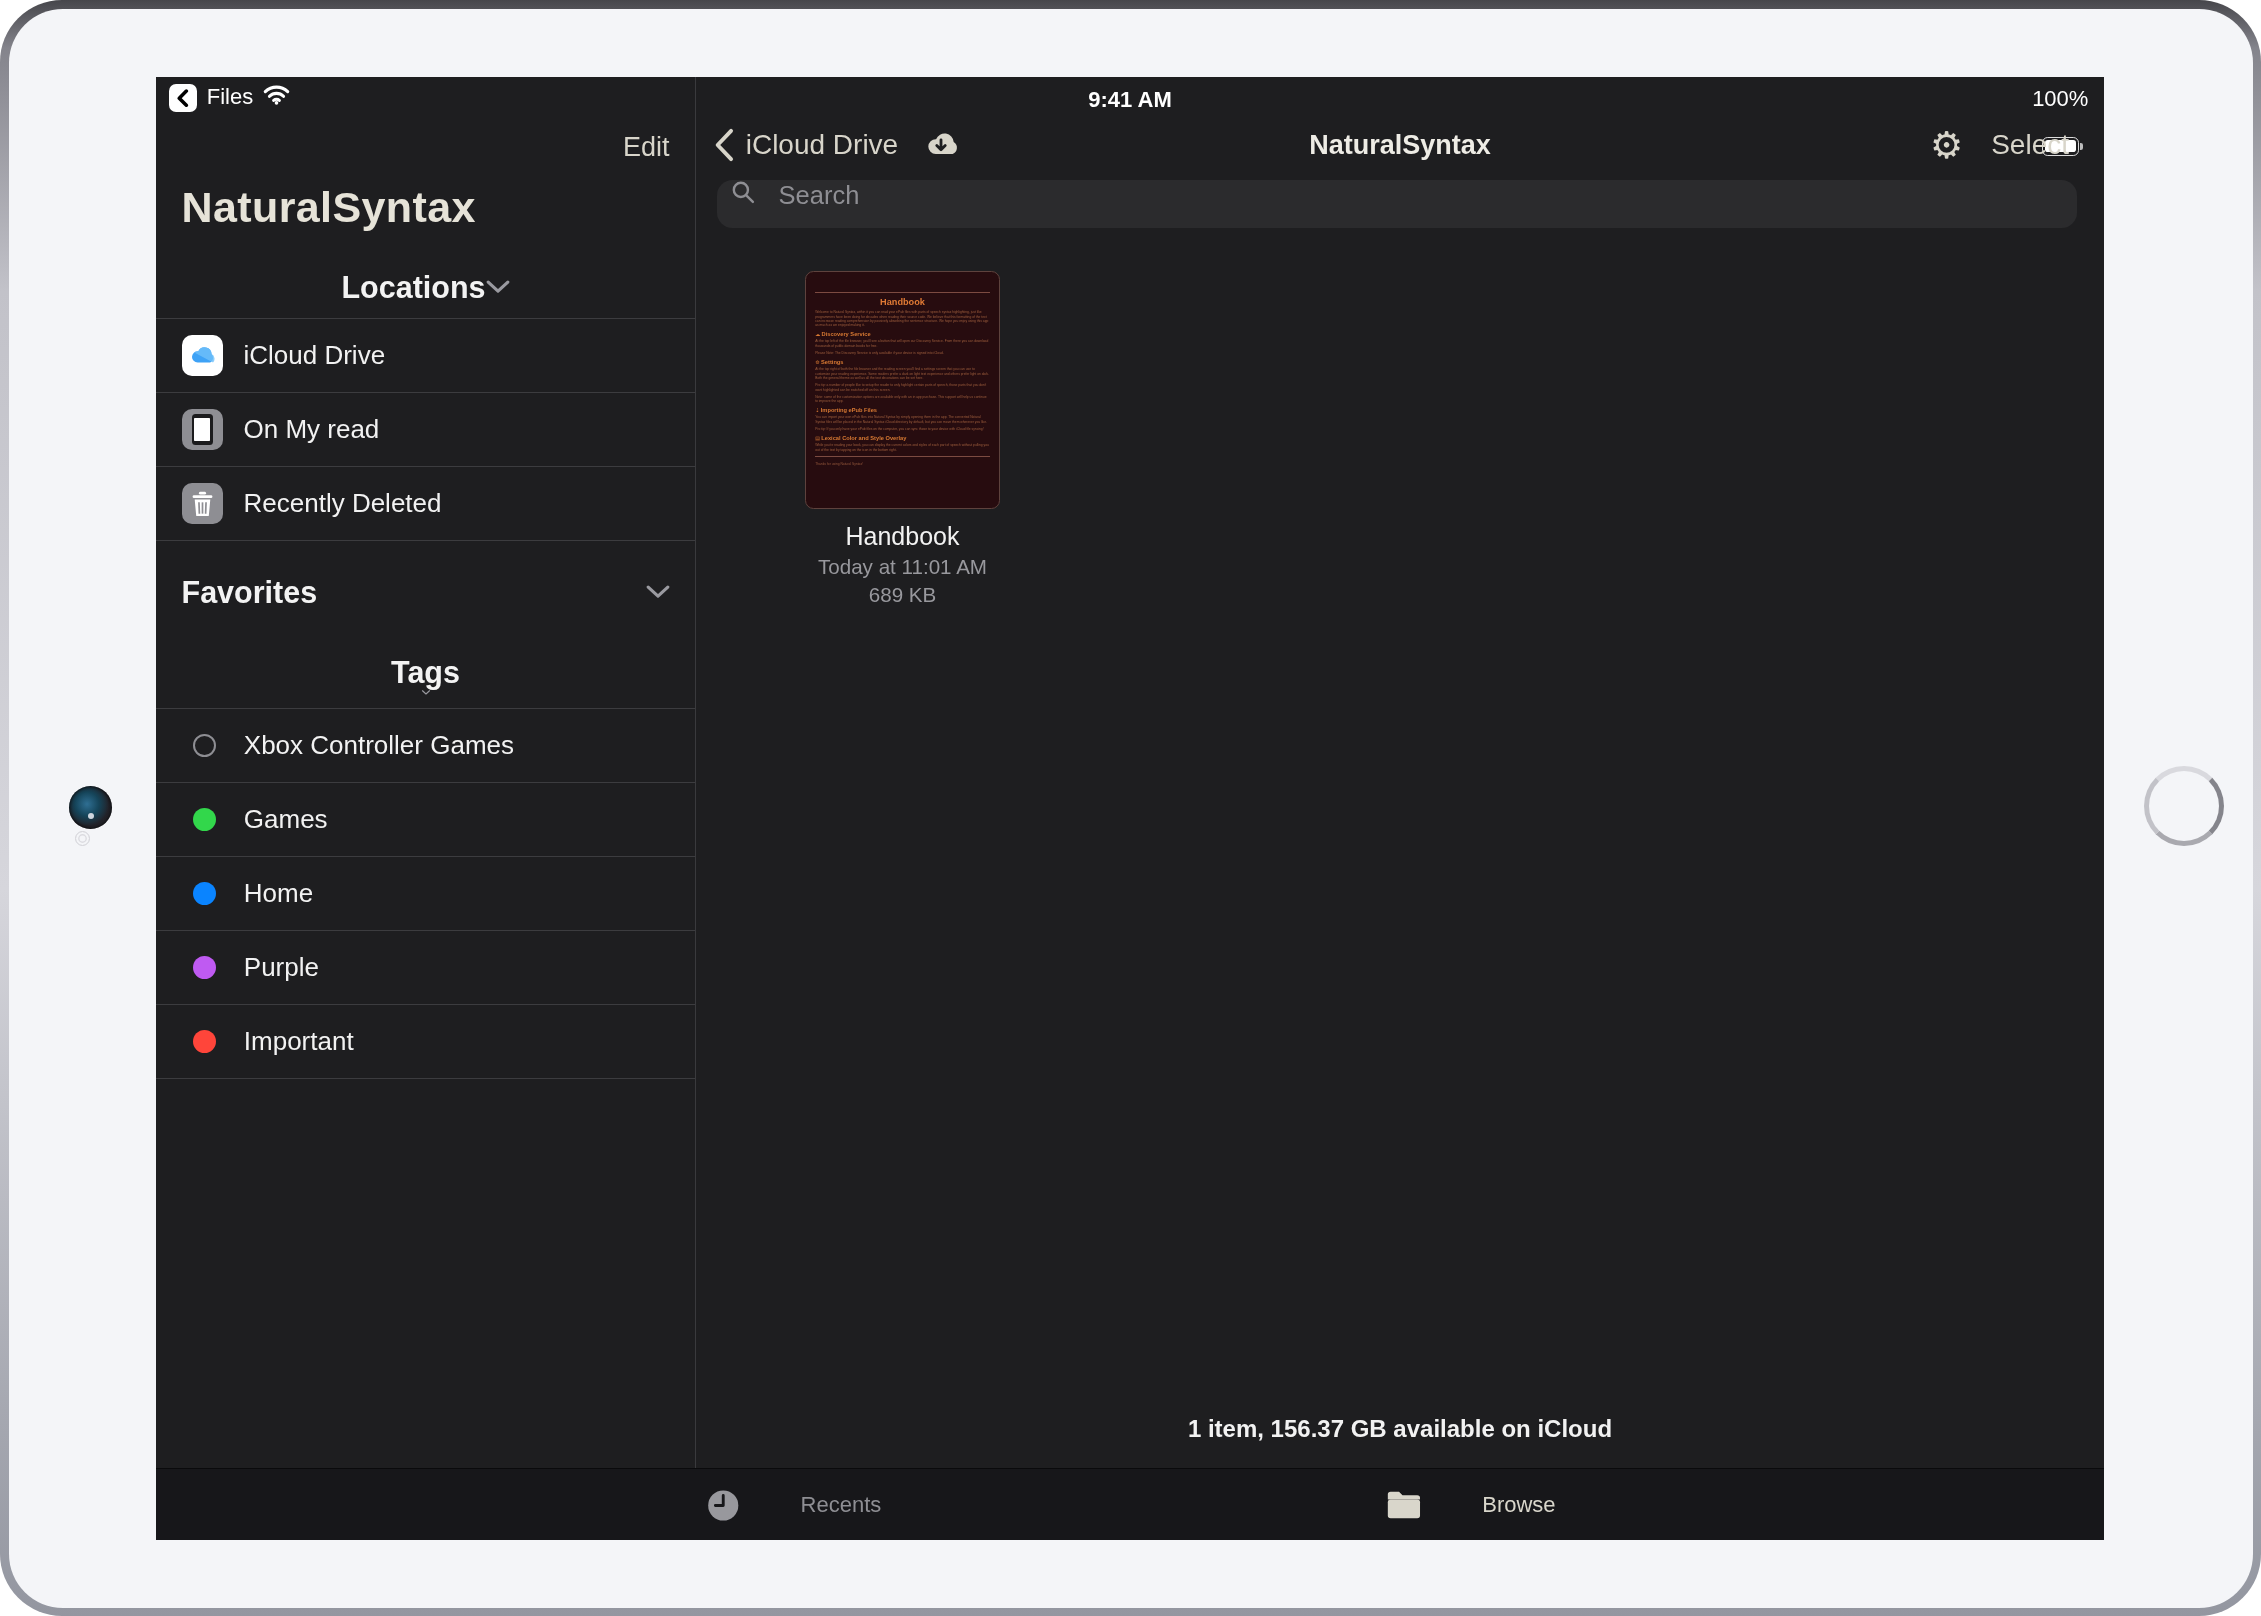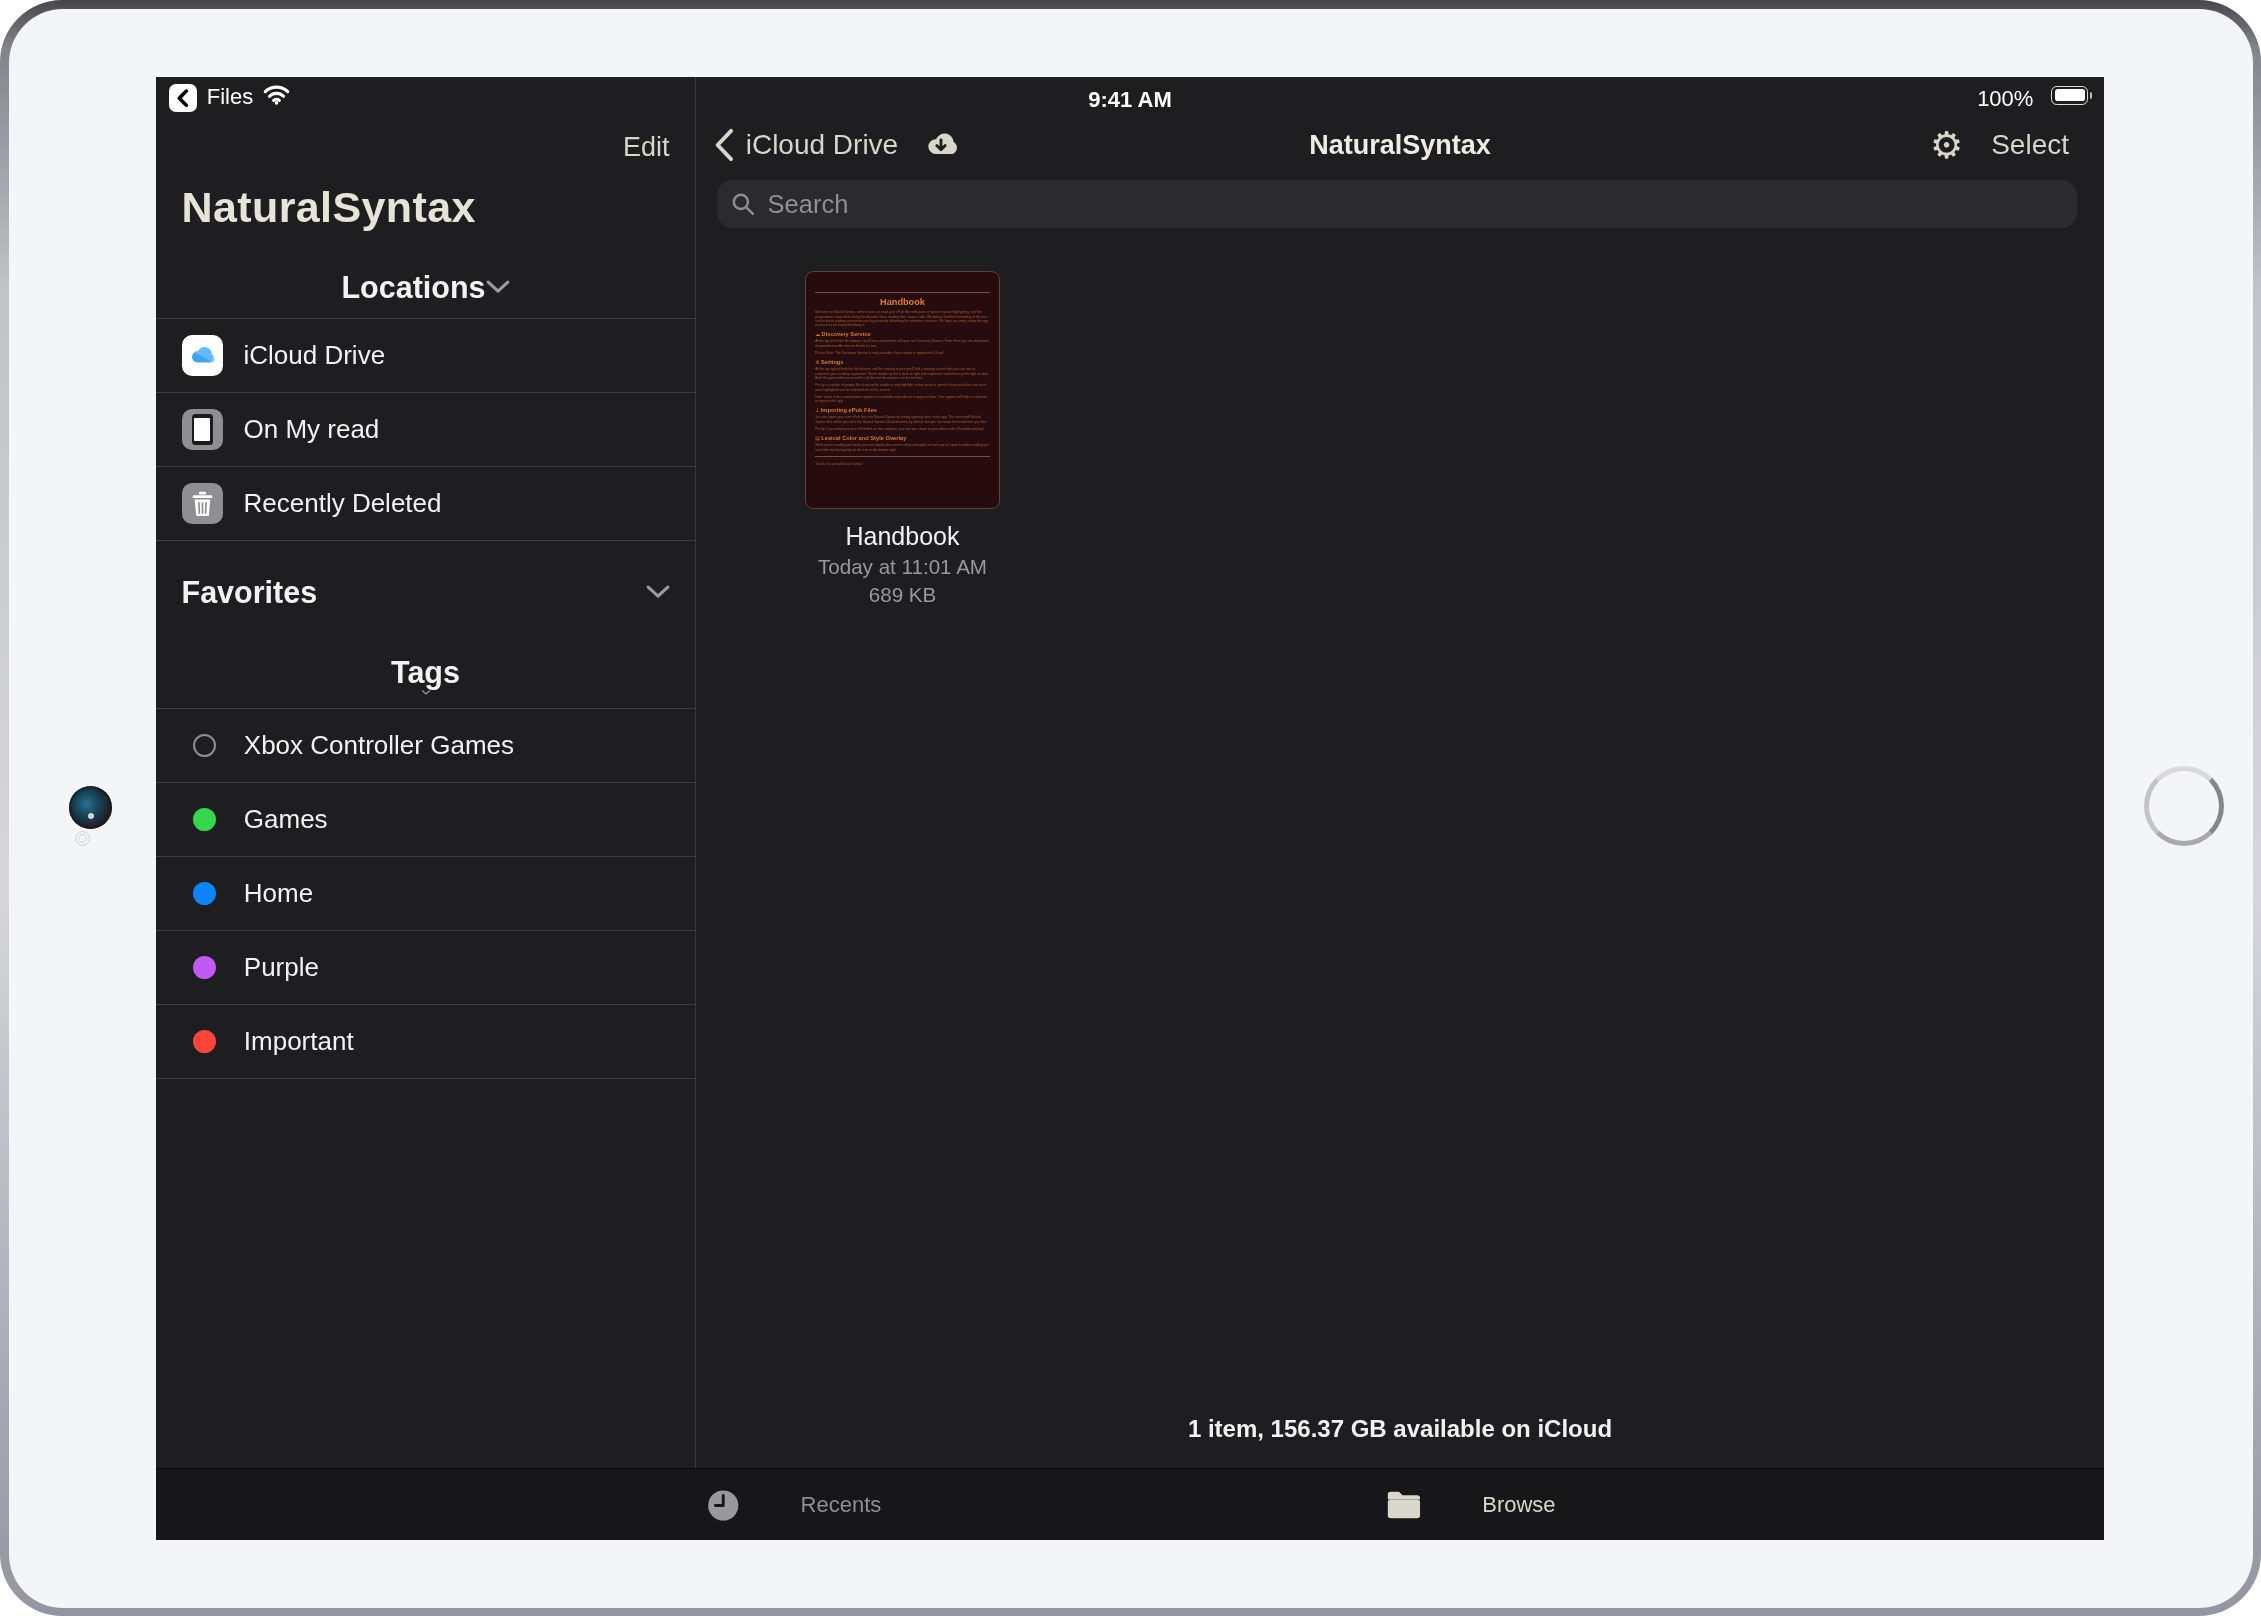--- a/index.html
+++ b/index.html
@@ -21,21 +21,21 @@
 
   
   .screen{position:absolute;left:156px;top:77px;width:1948px;height:1463px;background:#1e1e20;overflow:hidden;}
 
   
   .statusbar{position:absolute;left:0;top:0;width:100%;height:44px;}
   .sb-left{position:absolute;left:12.8px;top:7px;display:flex;align-items:flex-start;gap:10px;}
   .files-chip{width:28px;height:28px;background:#fff;border-radius:7px;display:flex;align-items:center;justify-content:center;}
   .sb-label{color:#fff;font-size:22px;}
   .sb-time{position:absolute;left:50%;top:10px;transform:translateX(-50%);color:#fff;font-size:22px;font-weight:700;}
-  .sb-right{position:absolute;right:15.6px;top:8.5px;display:flex;gap:18px;}
+  .sb-right{position:absolute;right:15.6px;top:8.5px;display:flex;align-items:center;gap:25px;flex-direction:column;}
   .battery{position:relative;width:37px;height:19px;border:1.4px solid rgba(255,255,255,.85);border-radius:5.7px;padding:2.1px;}
   .battery .fill{width:100%;height:100%;background:#fff;border-radius:2.8px;}
   .battery .tip{position:absolute;right:-5px;top:5px;width:2.8px;height:7px;background:rgba(255,255,255,.7);border-radius:0 2.1px 2.1px 0;}
 
   
   .sidebar{position:absolute;left:0;top:0;width:539px;height:1391px;}
   .v-sep{position:absolute;left:539px;top:0;width:1.4px;height:1391px;background:#3a3a3d;}
   .edit-btn{position:absolute;top:55px;right:25.5px;color:#d8d5ca;font-size:27px;}
   .sb-title{position:absolute;left:25.5px;top:106px;color:#e6e3d8;font-size:43px;font-weight:700;letter-spacing:0.4px;}
   .section-head{position:absolute;left:0;width:100%;height:40px;padding:0 25.5px;display:flex;align-items:center;justify-content:space-between;}
@@ -59,21 +59,21 @@
   
   .content{position:absolute;left:540px;top:0;width:1408px;height:1391px;}
   .navrow{position:absolute;left:0;top:38px;width:100%;height:60px;}
   .back-group{position:absolute;left:18.4px;top:0;height:60px;display:flex;align-items:center;gap:11.3px;}
   .back-label{color:#d8d5ca;font-size:28px;}
   .nav-title{position:absolute;left:50%;top:50%;transform:translate(-50%,-50%);color:#eeece5;font-size:27px;font-weight:700;}
   .nav-right{position:absolute;right:35px;top:0;height:60px;display:flex;align-items:center;gap:28px;}
   .gear{color:#d8d5ca;font-size:37px;line-height:1;}
   .select-label{color:#d8d5ca;font-size:28px;}
   .searchbar{position:absolute;left:20.6px;top:103px;width:1360px;height:48px;background:#2b2b2d;border-radius:15.6px;
-    display:flex;align-items:center;padding:0 14px;gap:11px;}
+    display:flex;align-items:flex-start;padding:0 14px;gap:22px;}
   .searchbar input{flex:1;background:transparent;border:none;outline:none;color:#e8e8e8;font-size:25.5px;}
   .searchbar input::placeholder{color:#8e8e93;}
 
   
   .file-cell{position:absolute;left:109px;top:194px;width:195px;text-align:center;}
   .thumb{width:195px;height:238px;background:#270c0f;border:1.4px solid #5e423d;border-radius:8.5px;
     padding:10px 9.2px;text-align:left;overflow:hidden;}
   .doc-rule{border-top:0.7px solid #7c4b41;margin:10px 0 4.3px 0;}
   .doc-title{color:#e07a35;font-size:9.2px;font-weight:700;text-align:center;margin:1.4px 0 2.8px 0;}
   .doc-p{color:#a05f3e;font-size:3.3px;line-height:1.35;margin:0 0 2.8px 0;}

